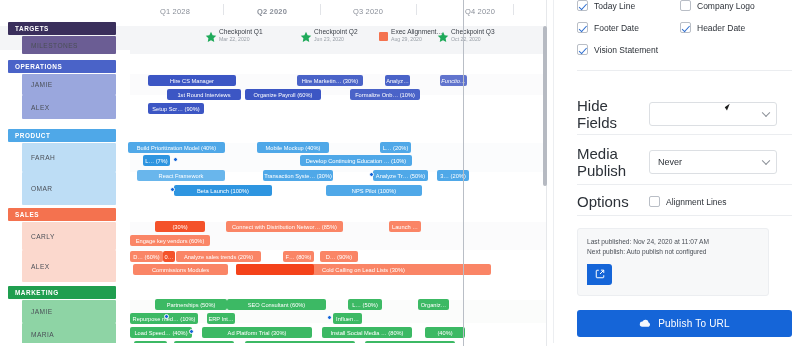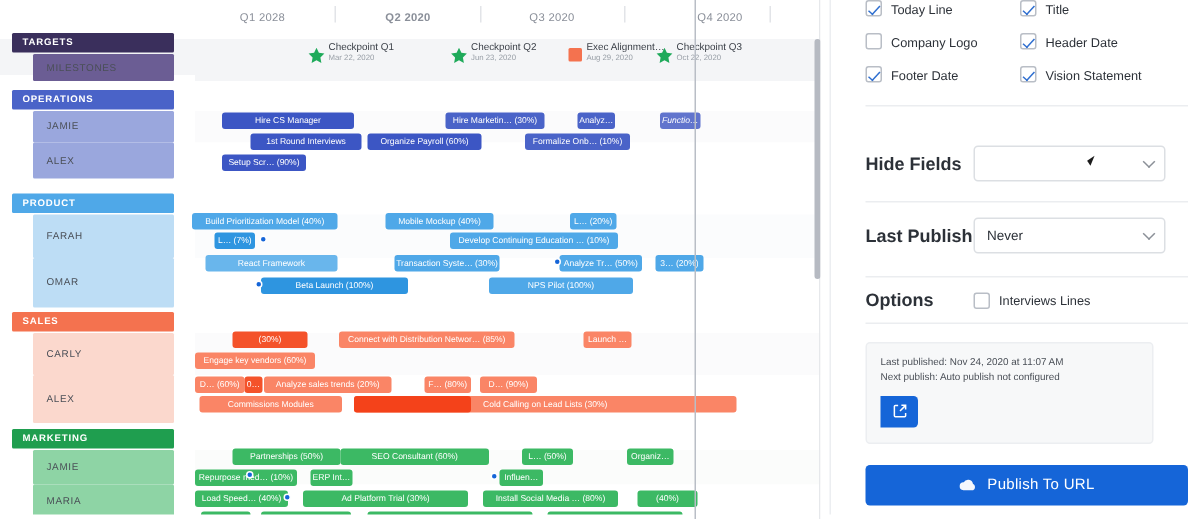--- a/index.html
+++ b/index.html
@@ -114,21 +114,21 @@
     border: solid #2f6fd0; border-width: 0 1.6px 1.6px 0;
     transform: rotate(42deg);
   }
   .chk-label { font-size: 8.5px; color: #2c3138; white-space: nowrap; }
 
   .divider {
     position: absolute; left: 24px; width: 215px; height: 1px; background: #ebedf0;
   }
 
   .field-row { position: absolute; left: 24px; width: 215px; display: flex; align-items: center; }
-  .field-label { font-size: 12px; color: #2c3138; width: 72px; flex: none; font-weight: bold; }
+  .field-label { font-size: 15px; color: #2c3138; width: 72px; flex: none; }
   .select {
     position: relative; width: 128px; height: 24px;
     border: 1px solid #dcdfe3; border-radius: 3px; background: #fff;
     display: flex; align-items: center; padding: 0 8px;
     font-size: 9px; color: #2c3138;
   }
   .chev {
     position: absolute; right: 7px; top: 50%; width: 6px; height: 6px;
     border: solid #8b9098; border-width: 0 1.3px 1.3px 0;
     transform: translateY(-70%) rotate(45deg);
@@ -344,68 +344,64 @@
   <div id="panel">
     <div class="panel-edge"></div>
     <div class="panel-inner">
 
       <div class="chk-grid" id="chk-grid">
           <div class="chk-item">
             <span class="chk-box on"></span>
             <span class="chk-label">Today Line</span>
           </div>
           <div class="chk-item">
-            <span class="chk-box on"></span>
-            <span class="chk-label">Title</span>
-          </div>
-          <div class="chk-item">
             <span class="chk-box"></span>
             <span class="chk-label">Company Logo</span>
+          </div>
+          <div class="chk-item">
+            <span class="chk-box on"></span>
+            <span class="chk-label">Footer Date</span>
           </div>
           <div class="chk-item">
             <span class="chk-box on"></span>
             <span class="chk-label">Header Date</span>
-          </div>
-          <div class="chk-item">
-            <span class="chk-box on"></span>
-            <span class="chk-label">Footer Date</span>
           </div>
           <div class="chk-item">
             <span class="chk-box on"></span>
             <span class="chk-label">Vision Statement</span>
           </div>
         </div>
 
       <div class="divider" style="top:70px"></div>
 
       <div class="field-row" style="top:97px">
         <div class="field-label">Hide Fields</div>
         <div class="select">
           <span></span>
           <span class="chev"></span>
         </div>
       </div>
 
       <div class="divider" style="top:134px"></div>
 
       <div class="field-row" style="top:145px">
-        <div class="field-label">Last Publish</div>
+        <div class="field-label">Media Publish</div>
         <div class="select">
           <span>Never</span>
           <span class="chev"></span>
         </div>
       </div>
 
       <div class="divider" style="top:184px"></div>
 
       <div class="field-row" style="top:193px">
         <div class="field-label">Options</div>
         <div class="opt-chk">
           <span class="chk-box" id="dep-box"></span>
-          <span class="chk-label">Interviews Lines</span>
+          <span class="chk-label">Alignment Lines</span>
         </div>
       </div>
 
       <div class="divider" style="top:215px"></div>
 
       <div class="publish-card">
         <div class="pub-line">Last published: Nov 24, 2020 at 11:07 AM</div>
         <div class="pub-line">Next publish: Auto publish not configured</div>
         <div class="url-row">
           <div class="url-btn">

